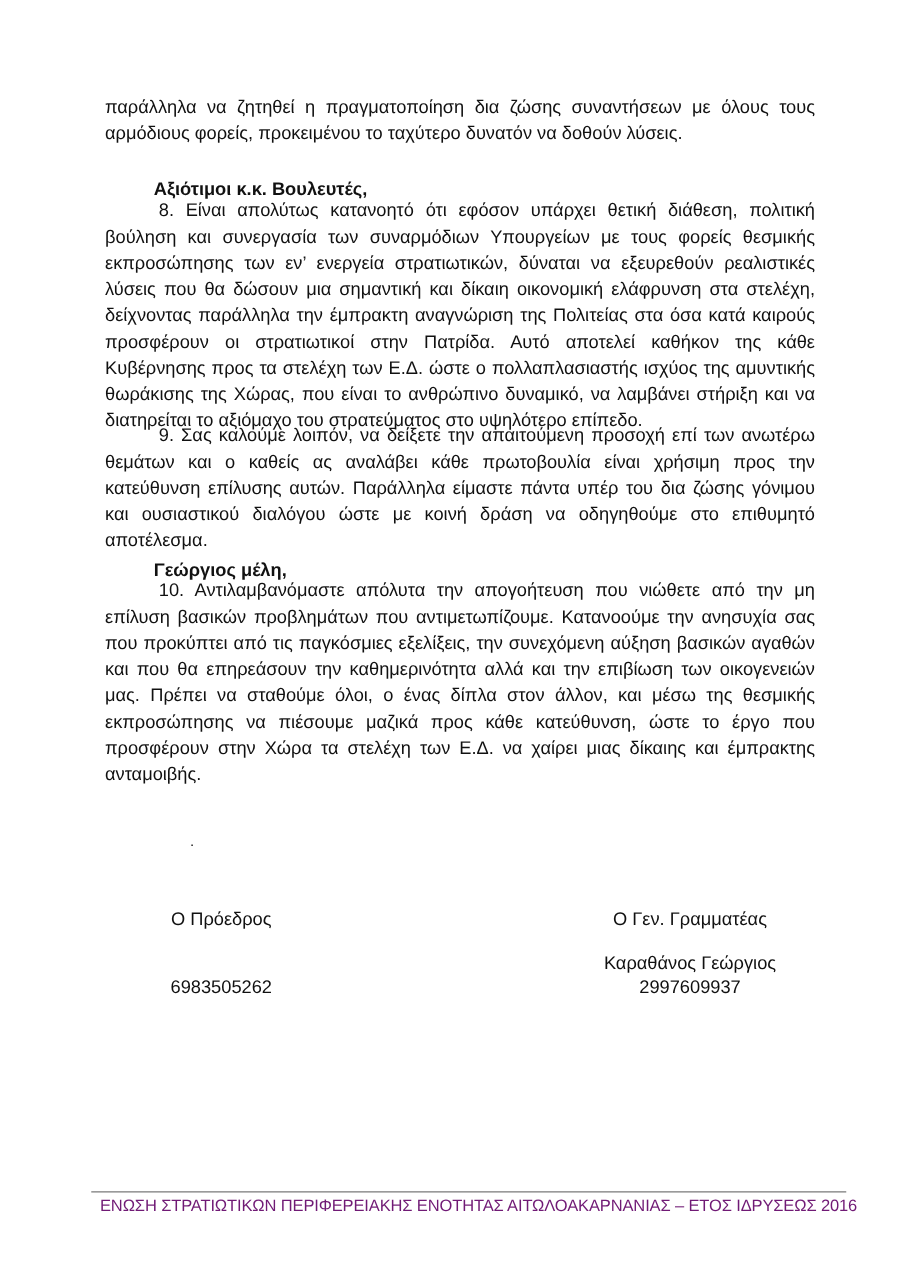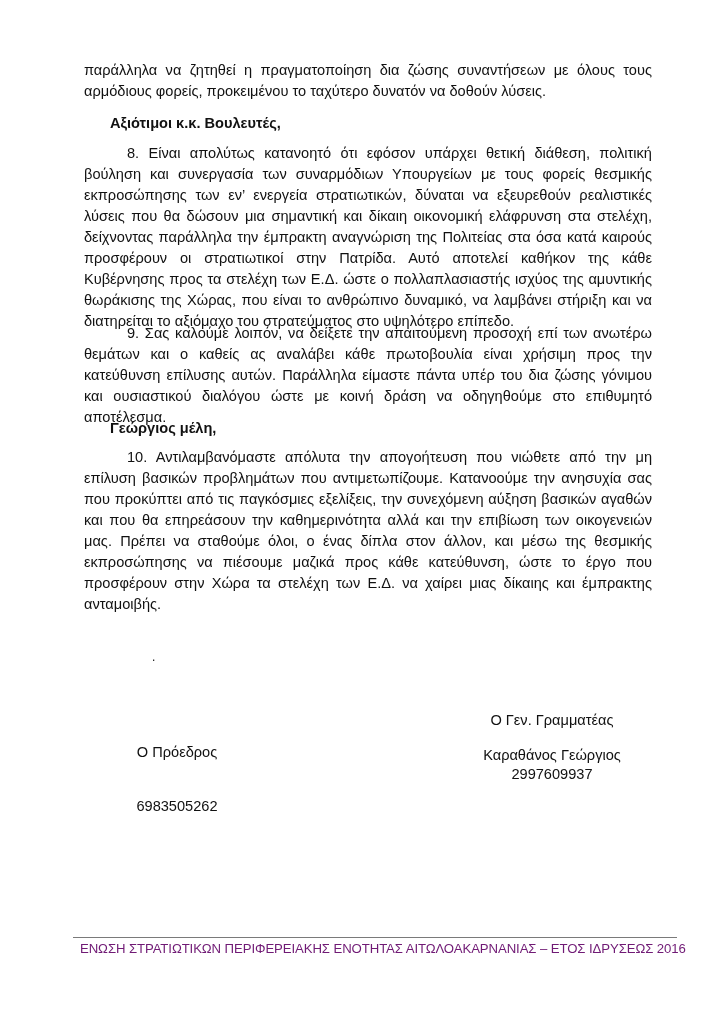--- a/index.html
+++ b/index.html
@@ -10,42 +10,42 @@
     body {
       width: 724px;
       height: 1023px;
       position: relative;
       overflow: hidden;
       font-family: "Liberation Sans", sans-serif;
       color: #111111;
     }
     .page {
       position: absolute;
-      left: 0; top: 0;
+      left: 0; top: 16px;
       width: 724px;
       height: 961px;
       text-decoration: underline;
     }
     .text-block {
       position: absolute;
       left: 84px;
       width: 568px;
       font-size: 14.6px;
       line-height: 21px;
       text-align: justify;
       margin: 0;
     }
     .para-indent { text-indent: 43px; }
     .heading {
       position: absolute;
       left: 110px;
       font-size: 14.6px;
       font-weight: bold;
       line-height: 21px;
-      margin: 0;
+      margin: 13px;
       text-align: center;
     }
     .dot {
       position: absolute;
       left: 152px;
       top: 650px;
       font-size: 12px;
       line-height: 14px;
     }
     .board-title {
@@ -58,21 +58,21 @@
       font-size: 14.6px;
       line-height: 21px;
     }
     .sig {
       position: absolute;
       width: 240px;
       text-align: center;
       font-size: 14.6px;
       line-height: 20px;
     }
-    .sig-left { left: 57px; margin-top: 32px; }
+    .sig-left { left: 57px; }
     .sig-right { left: 432px; }
     .sig-role { top: 710px; }
     .sig-name { top: 745px; }
     .sig-phone { top: 764px; }
     .footer-line {
       position: absolute;
       left: 73px;
       top: 937px;
       width: 604px;
       height: 1px;

